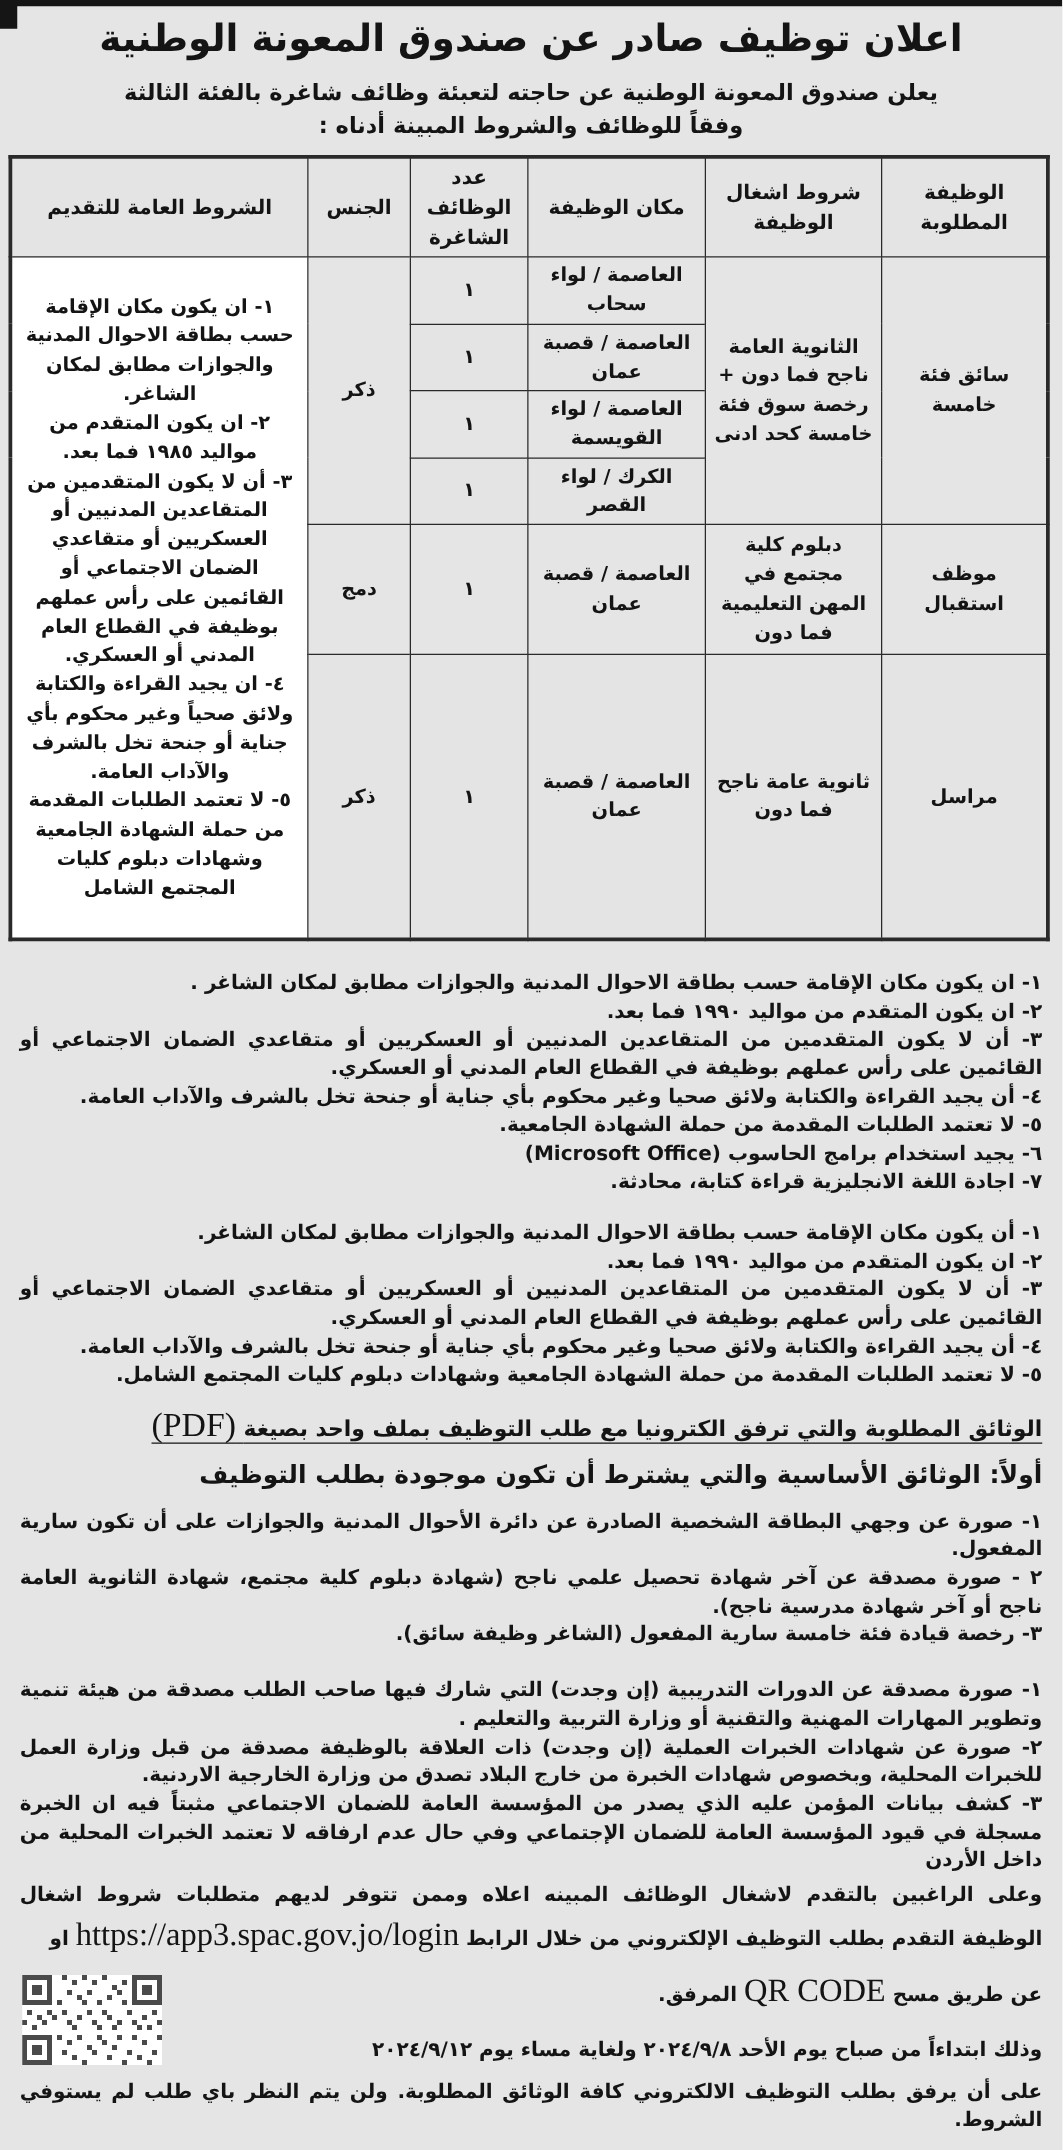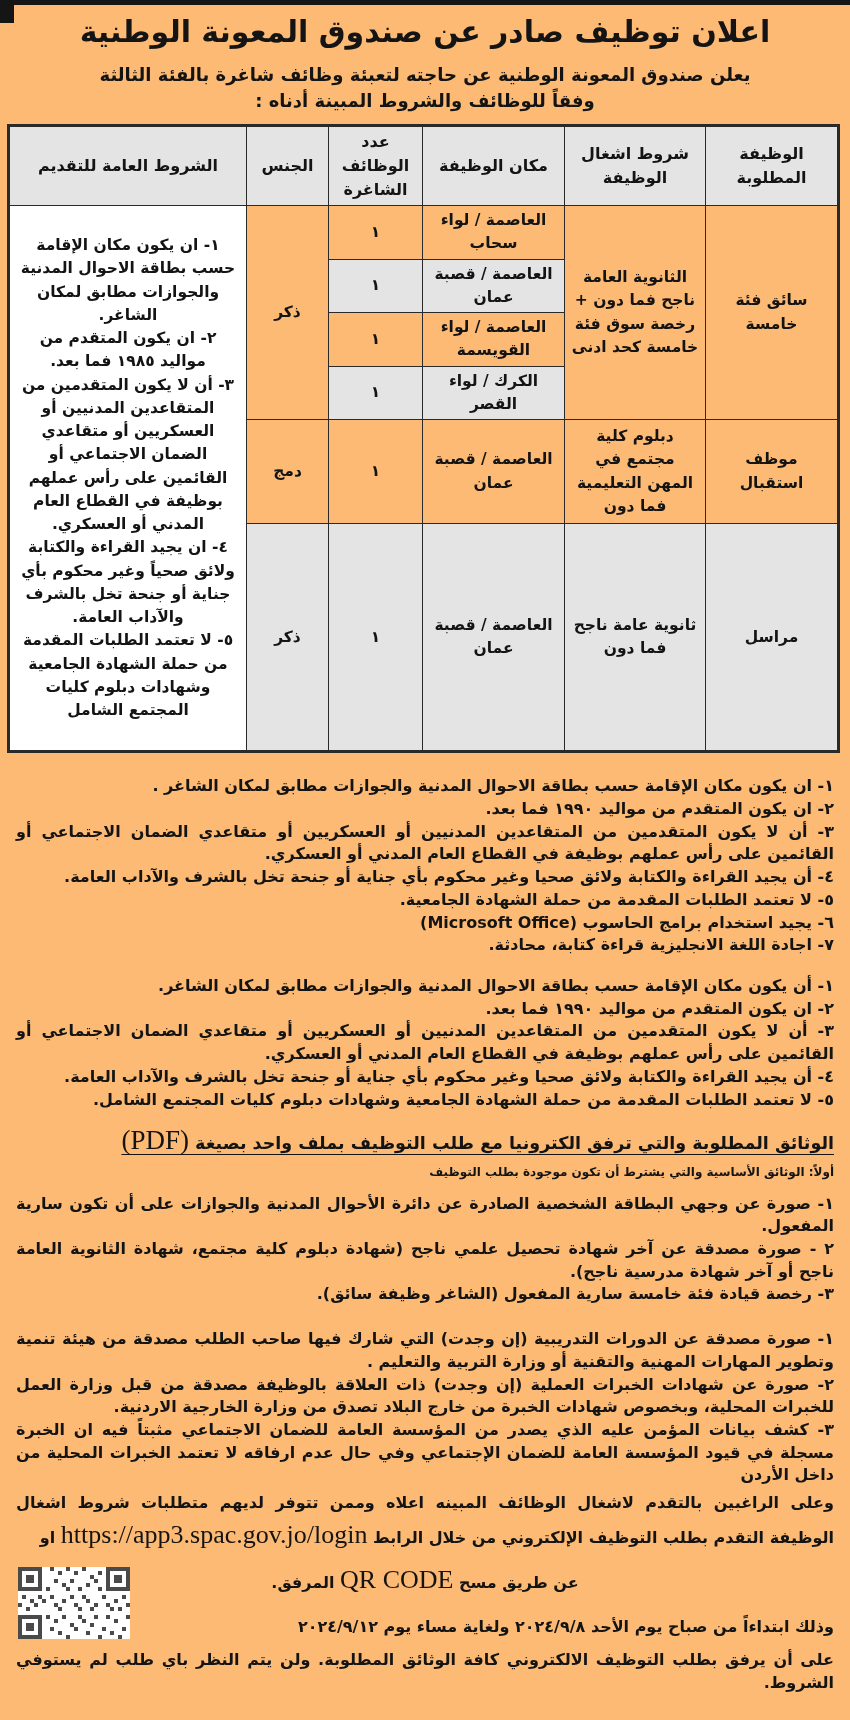--- a/index.html
+++ b/index.html
@@ -1,17 +1,17 @@
 <!DOCTYPE html>
 <html lang="ar" dir="rtl"><head>
 <meta charset="utf-8">
 <style>
   html,body{margin:0;padding:0;background:#ffffff;}
   .page{
-    width:850px;height:1720px;background:#fdba74;position:relative;overflow:hidden;
+    width:850px;height:1720px;background:#e5e5e5;position:relative;overflow:hidden;
     font-family:"DejaVu Sans",sans-serif;font-weight:bold;color:#141414;direction:rtl;
   }
   .top-bar{position:absolute;top:0;left:0;width:850px;height:5px;background:#151515;}
   .top-notch{position:absolute;top:4px;right:836px;width:14px;height:19px;background:#151515;}
   .title{margin:14px 20px 0;text-align:center;font-size:30px;line-height:1.2;}
   .intro{margin:12px auto 0;max-width:680px;text-align:center;font-size:18px;line-height:1.45;}
   table.jobs{border-collapse:collapse;margin:10px 10px 0;width:830px;table-layout:fixed;
     border:3px solid #2a2a2a;}
   table.jobs th,table.jobs td{
     border:1.6px solid #2a2a2a;text-align:center;vertical-align:middle;
@@ -21,27 +21,27 @@
   td.shade{background:#e4e4e4;}
   td.general-cell{
     vertical-align:top;text-align:justify;white-space:pre-line;background:#fff;
     font-size:14.6px;line-height:1.43;padding:7px 7px;
   }
   .body-text{padding:0 16px;}
   .cond-list{margin-top:22px;font-size:16px;line-height:1.42;text-align:justify;white-space:pre-line;}
   .docs-heading{margin-top:16px;font-size:17.5px;line-height:1.5;text-decoration:underline;text-underline-offset:5px;}
   .latin{font-family:"Liberation Serif","DejaVu Serif",serif;direction:ltr;unicode-bidi:embed;font-weight:normal;}
   .latin.big{font-size:27px;line-height:1;}
-  .sub-title{margin-top:6px;font-size:12px;line-height:1.5;}
+  .sub-title{margin-top:6px;font-size:20px;line-height:1.5;}
   .doc-items{margin-top:12px;font-size:16px;line-height:1.42;text-align:justify;white-space:pre-line;}
   .invite-par{margin-top:4px;font-size:16px;line-height:1.5;text-align:justify;}
   .url-text{font-size:26px;font-family:Liberation Serif, serif;}
   .qr-row{position:relative;margin-top:8px;min-height:86px;}
   .qr-box{position:absolute;top:4px;left:2px;width:112px;height:74px;}
-  .qr-line{font-size:16px;line-height:1.4;text-align:center;}
+  .qr-line{font-size:16px;line-height:1.4;}
   .qrcode-word{font-size:26px;}
   .dates-line{margin-top:16px;font-size:16px;line-height:1.5;}
   .closing{font-size:16px;line-height:1.45;text-align:justify;}
 </style>
 </head>
 <body>
 
 <div class="page">
 
   <div class="top-bar"></div>

